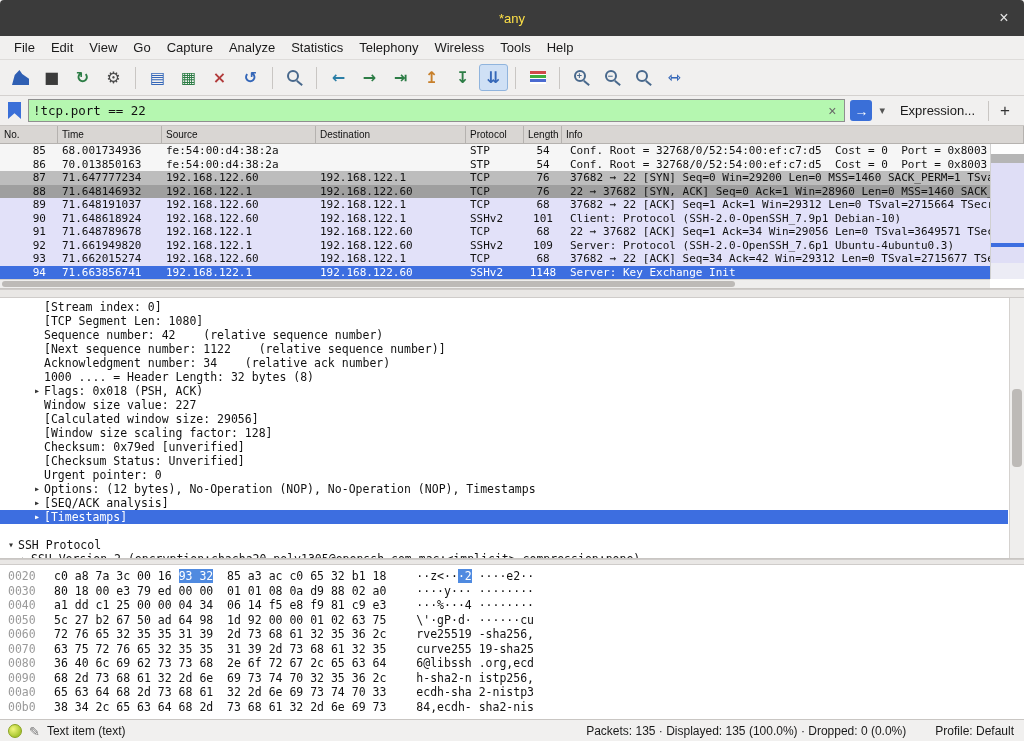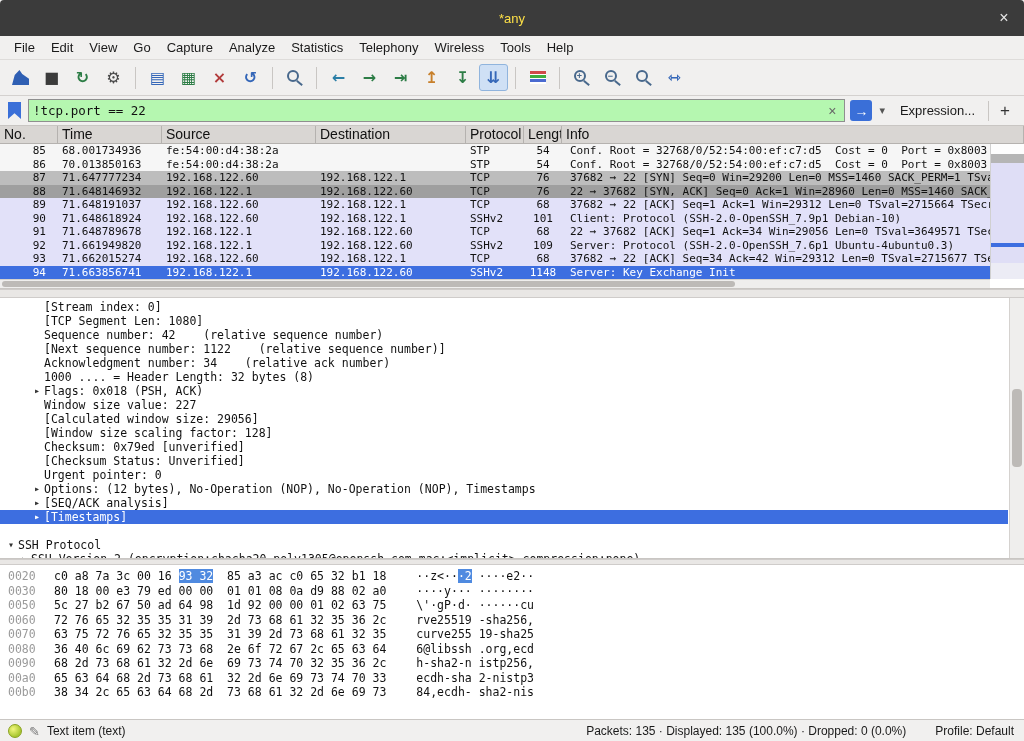--- a/index.html
+++ b/index.html
@@ -30,21 +30,21 @@
 .filter-field{flex:1;height:23px;background:var(--filter-bg,#b5f7b0);border:1px solid #8f8f8f;display:flex;align-items:center;padding:0 4px}
 .filter-input{flex:1;background:transparent;border:none;outline:none;font-family:"DejaVu Sans Mono",monospace;font-size:12.5px;color:#111}
 .filter-clear{color:#666;font-size:14px;padding:0 4px;flex-shrink:0}
 .filter-apply{width:22px;height:21px;background:#3a6fd8;border-radius:3px;color:#fff;display:flex;align-items:center;justify-content:center;font-size:14px;flex-shrink:0}
 .filter-drop{color:#555;font-size:11px;padding:0 2px;flex-shrink:0}
 .expression{color:#1a1a1a;font-size:13px;padding:0 8px;flex-shrink:0}
 .vsep{width:1px;height:20px;background:#c9c6c3;flex-shrink:0}
 .add-filter{font-size:17px;color:#333;padding:0 6px;flex-shrink:0}
 
 .plist{flex:0 0 162px;display:flex;flex-direction:column;position:relative;background:#fff;border-bottom:1px solid #c9c6c3}
-.phead{flex:0 0 18px;display:flex;background:#d9d6d3;border-bottom:1px solid #b5b2af;font-size:14px;color:#111;margin-right:0}
+.phead{flex:0 0 18px;display:flex;background:#d9d6d3;border-bottom:1px solid #b5b2af;font-size:10px;color:#111;margin-right:0}
 .hcell{border-right:1px solid #b5b2af;line-height:17px;overflow:hidden;white-space:pre;flex-shrink:0;padding-left:4px;text-align:left}
 .hcell.c6{flex:1}
 .prows{flex:1;overflow:hidden;font-family:"DejaVu Sans Mono",monospace;font-size:11px;margin-bottom:9px}
 .prow{height:13.5px;line-height:13.5px;display:flex;white-space:pre;color:#111}
 .cell{overflow:hidden;flex-shrink:0}
 .c0{width:58px}
 .cell.c0{text-align:right;padding-right:12px}
 .c1{width:104px}.cell.c1{padding-left:4px}
 .c2{width:154px}.cell.c2{padding-left:4px}
 .c3{width:150px}.cell.c3{padding-left:4px}
@@ -268,20 +268,21 @@
     <div class="dscroll">
         <div class="dthumb"></div>
       </div>
   </div>
 
   <div class="splitter s2"></div>
 
   <div class="hexpane">
       <div class="hrow"><span class="hoff">0020</span><span class="hhex"><span>c0 a8 7a 3c 00 16 </span><span class="hl">93 32</span><span>  85 a3 ac c0 65 32 b1 18</span></span><span class="hasc"><span>··z&lt;··</span><span class="hl">·2</span><span> ····e2··</span></span></div>
       <div class="hrow"><span class="hoff">0030</span><span class="hhex"><span>80 18 00 e3 79 ed 00 00  01 01 08 0a d9 88 02 a0</span></span><span class="hasc"><span>····y··· ········</span></span></div>
+      <div class="hrow"><span class="hoff">0040</span><span class="hhex"><span>a1 dd c1 25 00 00 04 34  06 14 f5 e8 f9 81 c9 e3</span></span><span class="hasc"><span>···%···4 ········</span></span></div>
       <div class="hrow"><span class="hoff">0050</span><span class="hhex"><span>5c 27 b2 67 50 ad 64 98  1d 92 00 00 01 02 63 75</span></span><span class="hasc"><span>\'·gP·d· ······cu</span></span></div>
       <div class="hrow"><span class="hoff">0060</span><span class="hhex"><span>72 76 65 32 35 35 31 39  2d 73 68 61 32 35 36 2c</span></span><span class="hasc"><span>rve25519 -sha256,</span></span></div>
       <div class="hrow"><span class="hoff">0070</span><span class="hhex"><span>63 75 72 76 65 32 35 35  31 39 2d 73 68 61 32 35</span></span><span class="hasc"><span>curve255 19-sha25</span></span></div>
       <div class="hrow"><span class="hoff">0080</span><span class="hhex"><span>36 40 6c 69 62 73 73 68  2e 6f 72 67 2c 65 63 64</span></span><span class="hasc"><span>6@libssh .org,ecd</span></span></div>
       <div class="hrow"><span class="hoff">0090</span><span class="hhex"><span>68 2d 73 68 61 32 2d 6e  69 73 74 70 32 35 36 2c</span></span><span class="hasc"><span>h-sha2-n istp256,</span></span></div>
       <div class="hrow"><span class="hoff">00a0</span><span class="hhex"><span>65 63 64 68 2d 73 68 61  32 2d 6e 69 73 74 70 33</span></span><span class="hasc"><span>ecdh-sha 2-nistp3</span></span></div>
       <div class="hrow"><span class="hoff">00b0</span><span class="hhex"><span>38 34 2c 65 63 64 68 2d  73 68 61 32 2d 6e 69 73</span></span><span class="hasc"><span>84,ecdh- sha2-nis</span></span></div>
     </div>
 
   <div class="statusbar">

